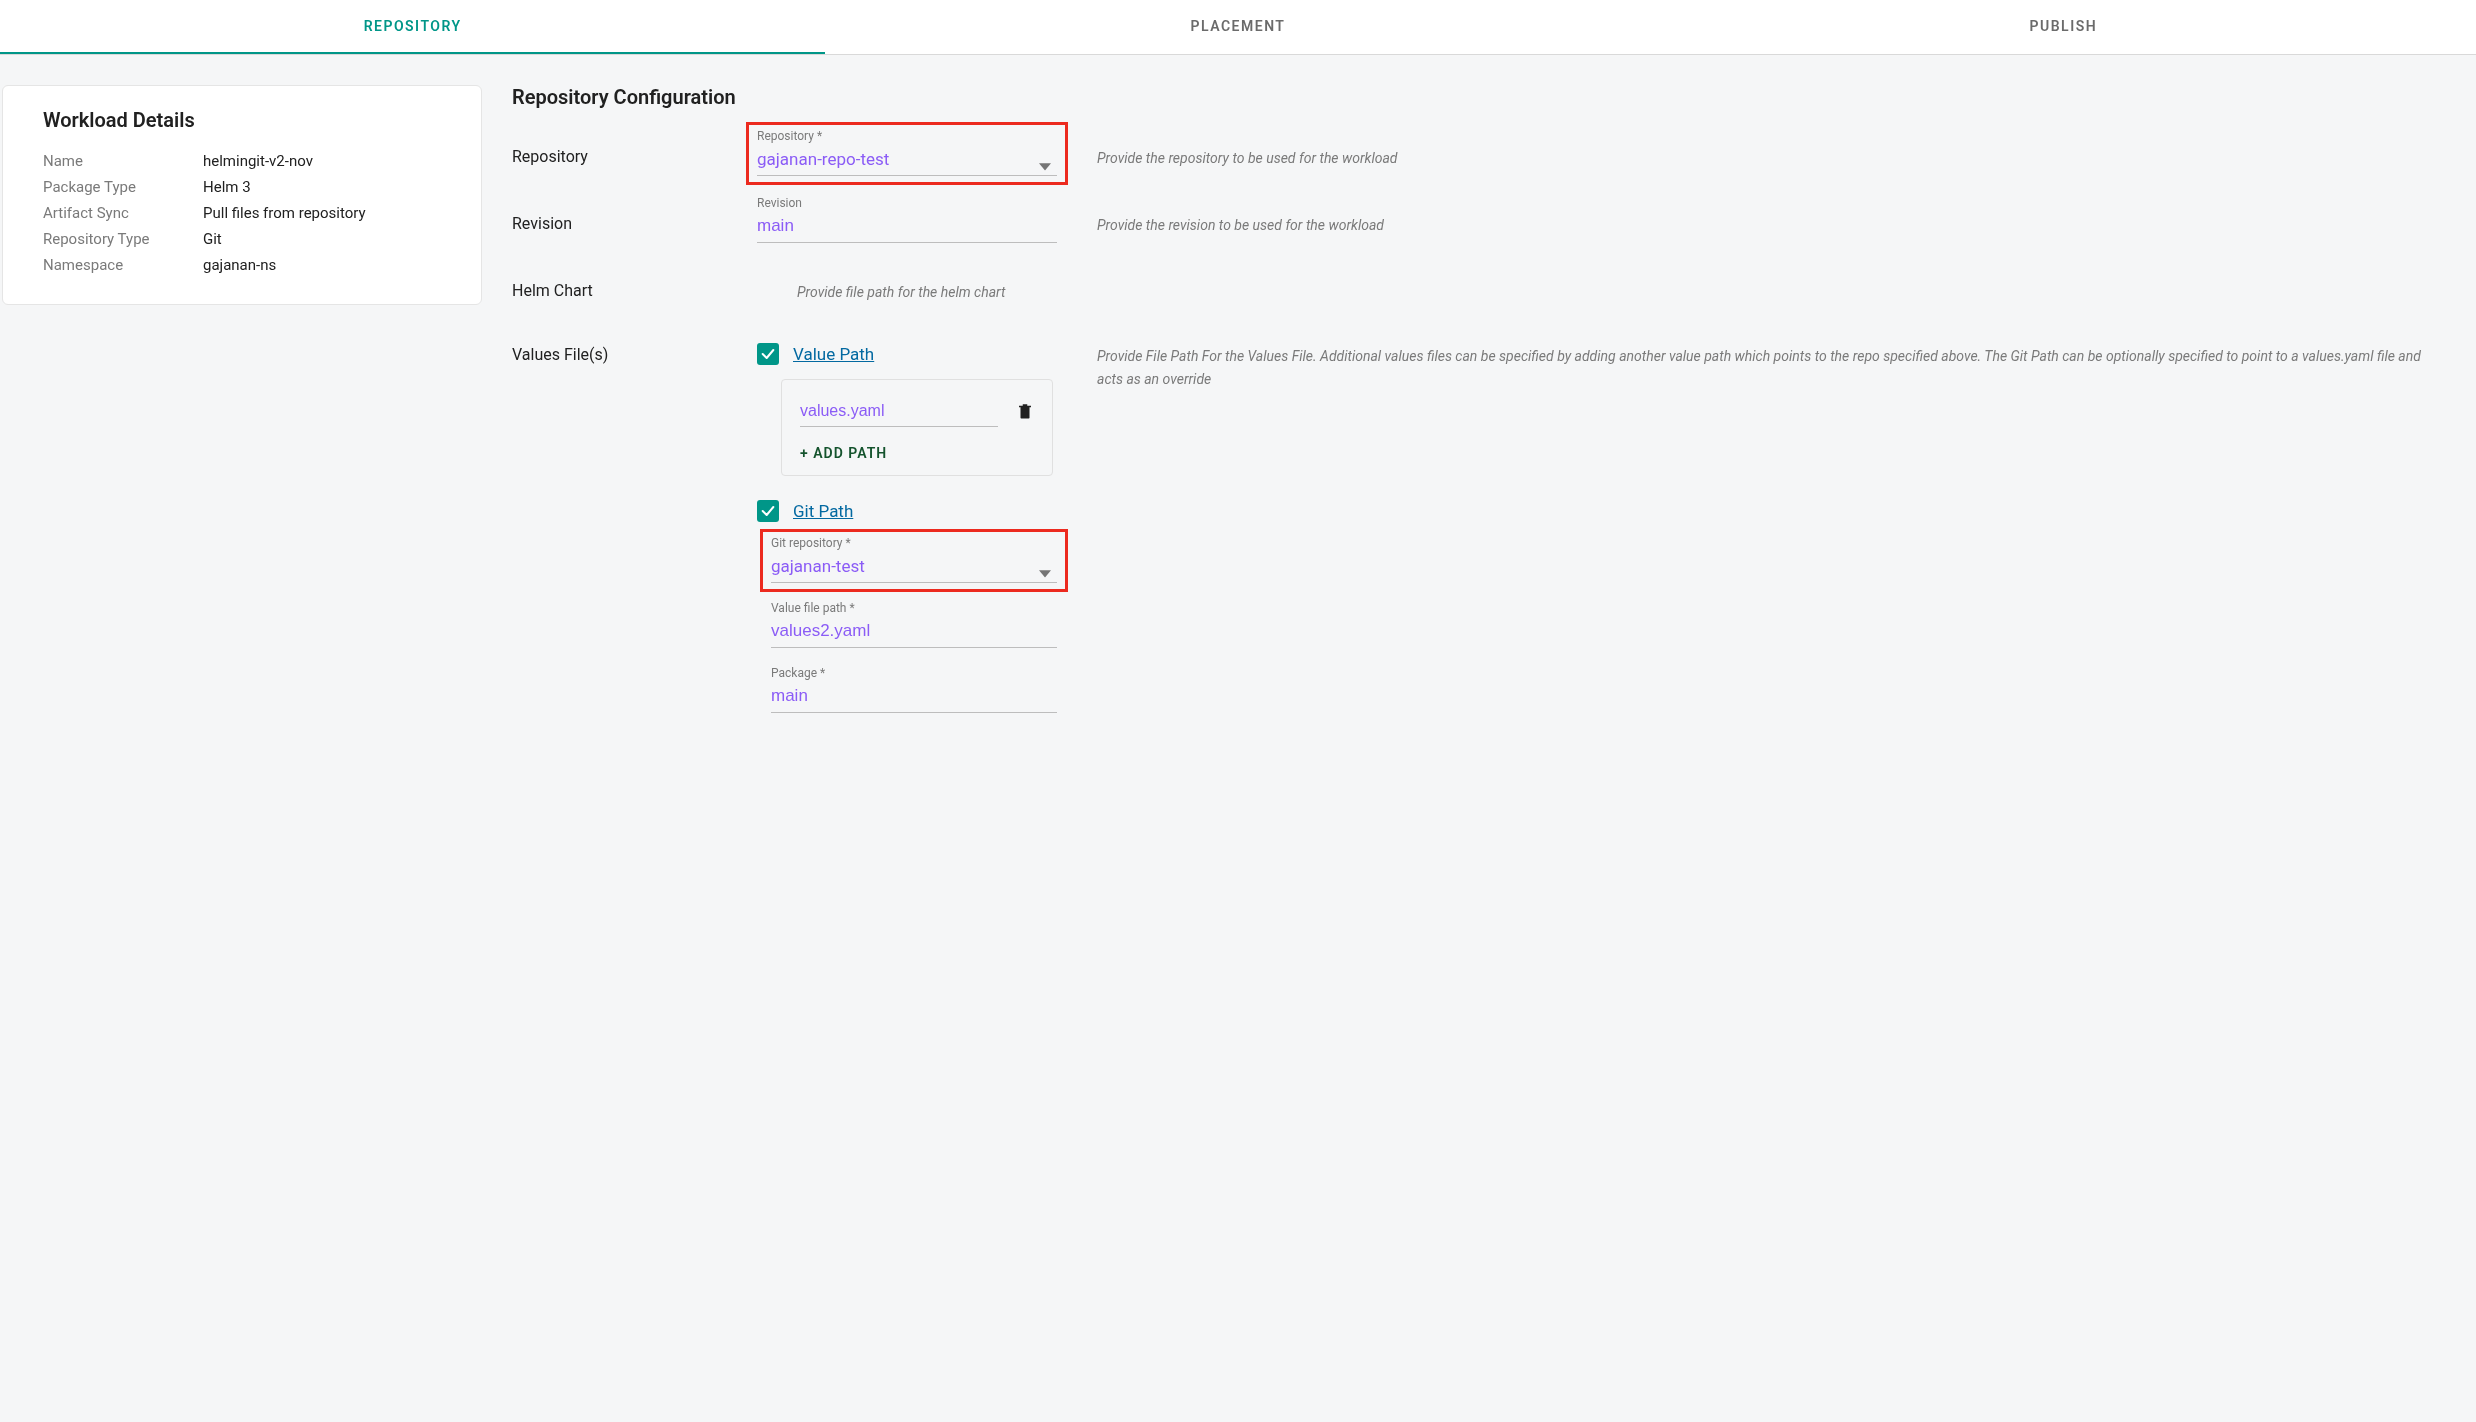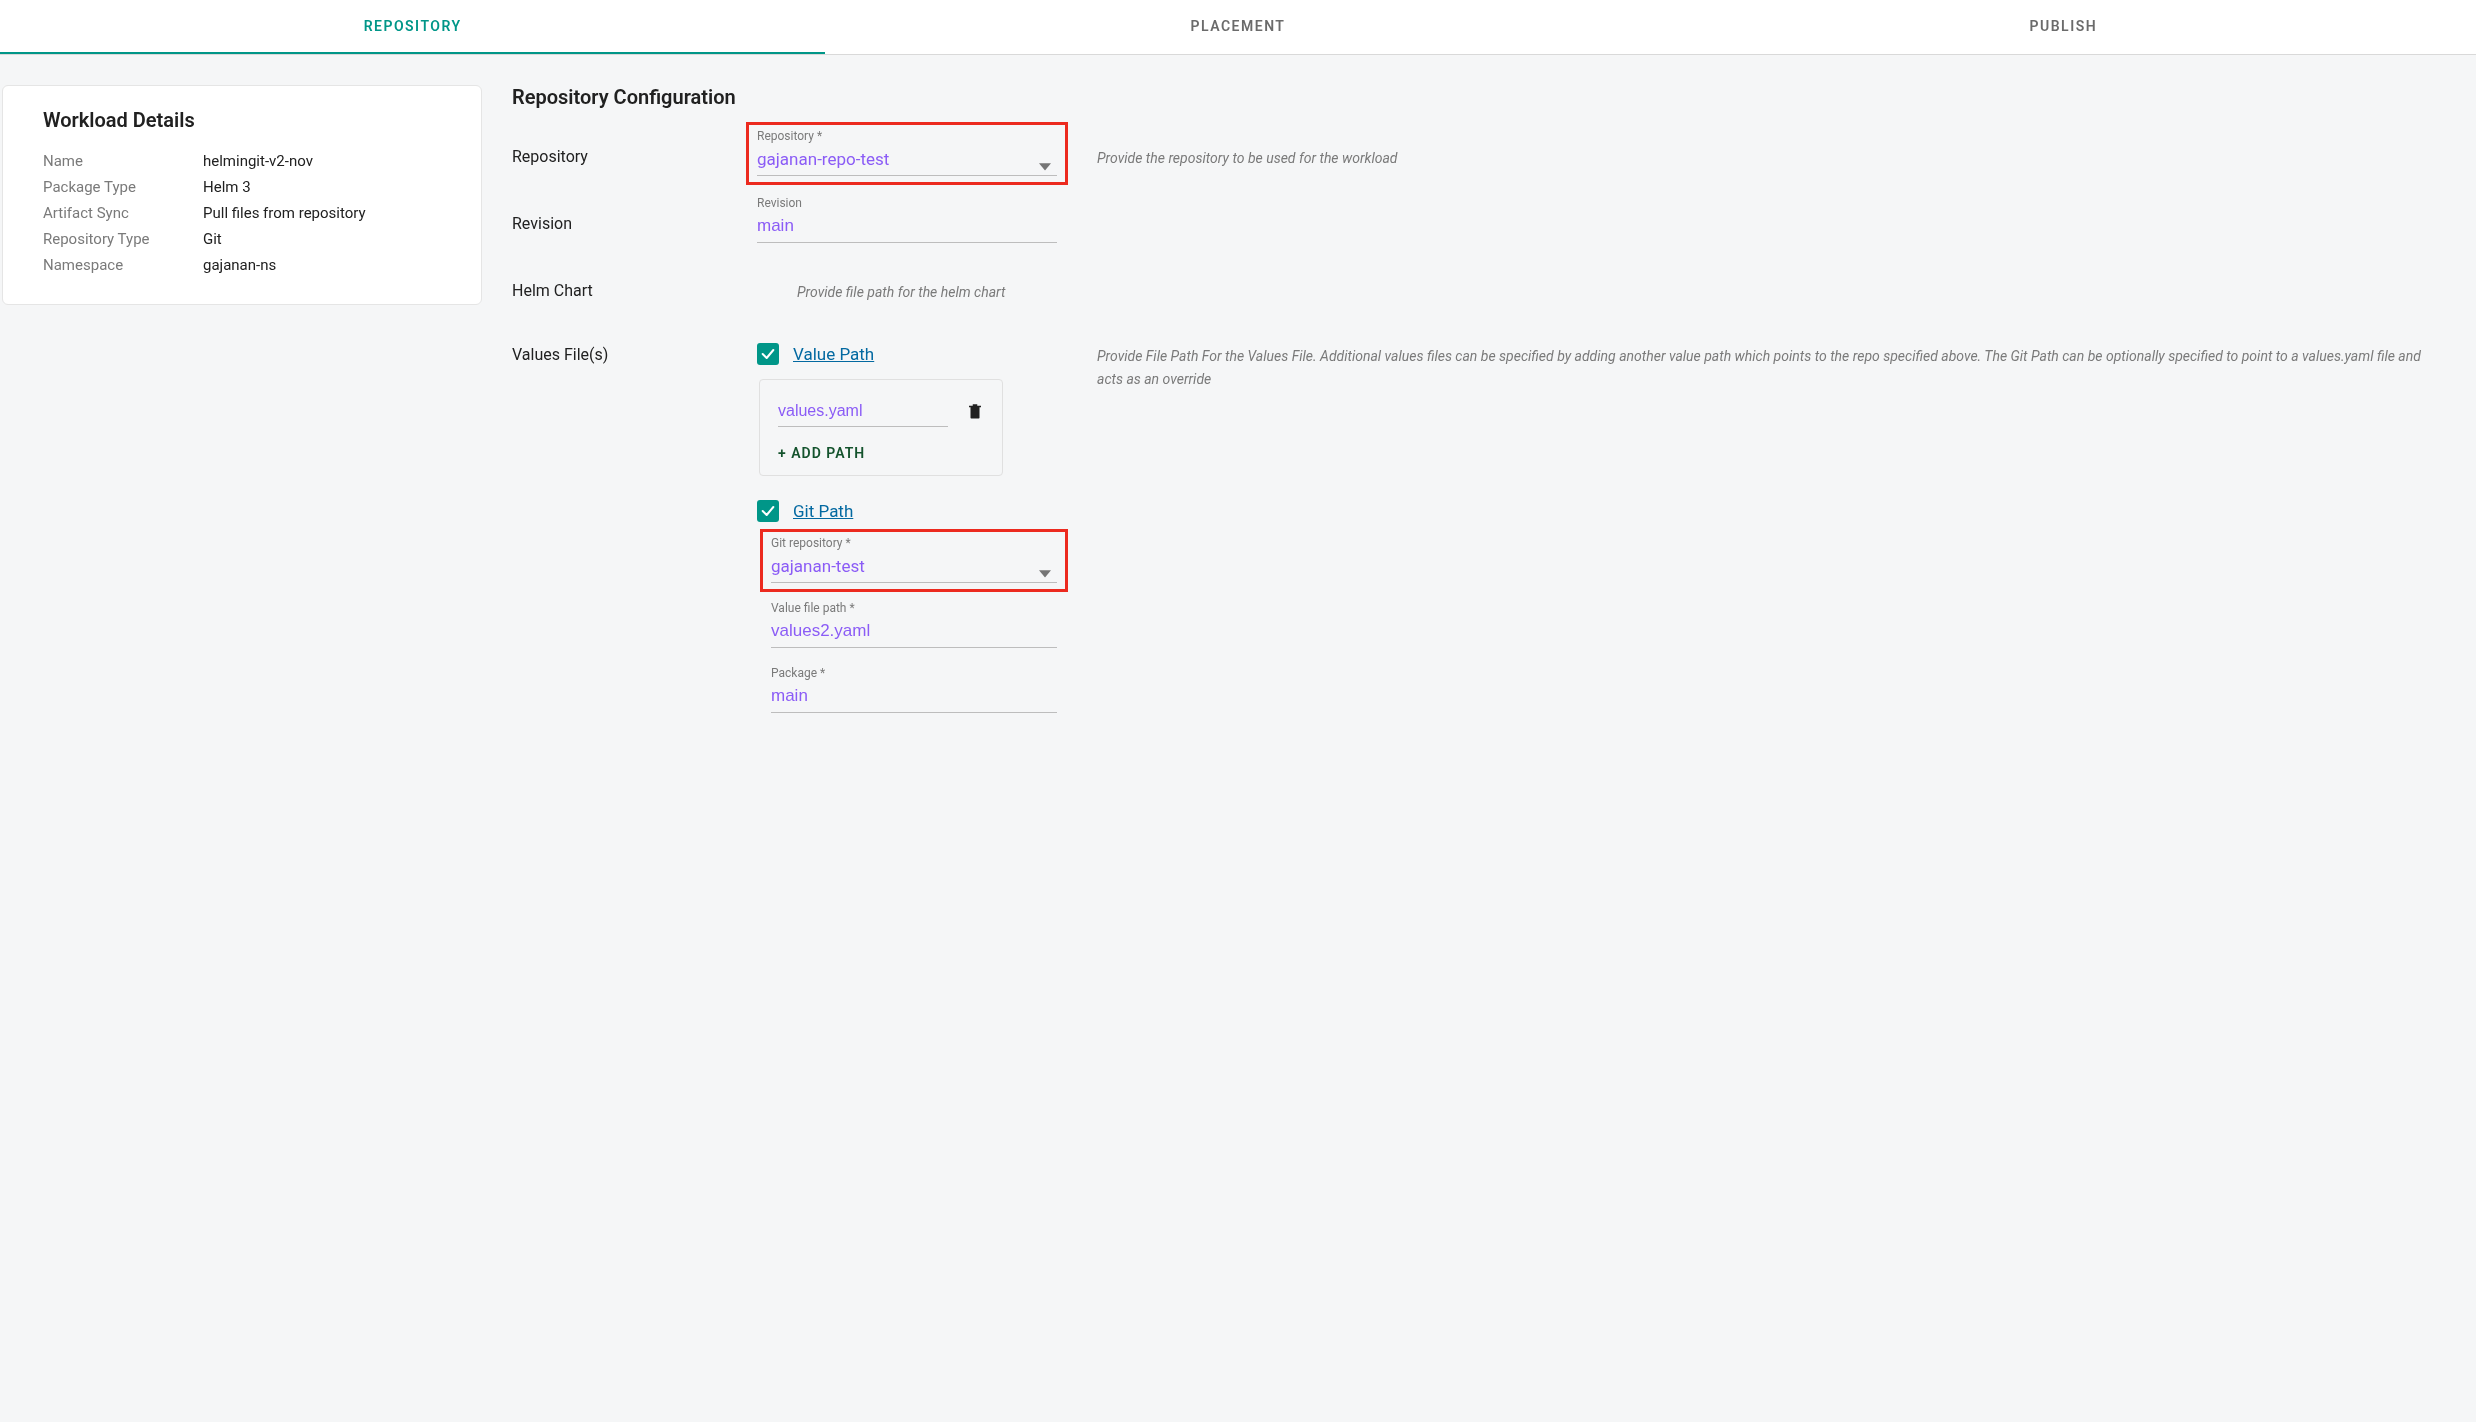--- a/index.html
+++ b/index.html
@@ -140,22 +140,22 @@
       font-size: 17px;
       color: #0369a1;
       text-decoration: underline;
     }
     .paths-card {
       border: 1px solid #e0e0e0;
       border-radius: 4px;
       padding: 18px 18px 14px 18px;
       margin-top: 10px;
       margin-bottom: 24px;
-      width: 244px;
-      margin-left: 2px;
+      width: 272px;
+      margin-left: 24px;
     }
     .path-row {
       display: flex;
       align-items: center;
       gap: 18px;
       margin-bottom: 18px;
     }
     .path-row .underline-input {
       flex: 1;
       font-size: 16px;
@@ -237,20 +237,21 @@
       </div>
       <div class="form-help">Provide the repository to be used for the workload</div>
     </div>
 
     <div class="form-row">
       <div class="form-label">Revision</div>
       <div class="form-control">
         <span class="field-float-label">Revision</span>
         <input class="underline-input" value="main" style="">
       </div>
+      <div class="form-help">Provide the revision to be used for the workload</div>
     </div>
 
     <div class="form-row">
       <div class="form-label">Helm Chart</div>
       <div class="form-help">Provide file path for the helm chart</div>
     </div>
 
     <div class="form-row" style="margin-top:40px;">
       <div class="form-label" style="padding-top:2px;">Values File(s)</div>
       <div class="form-control" style="width:300px;">

